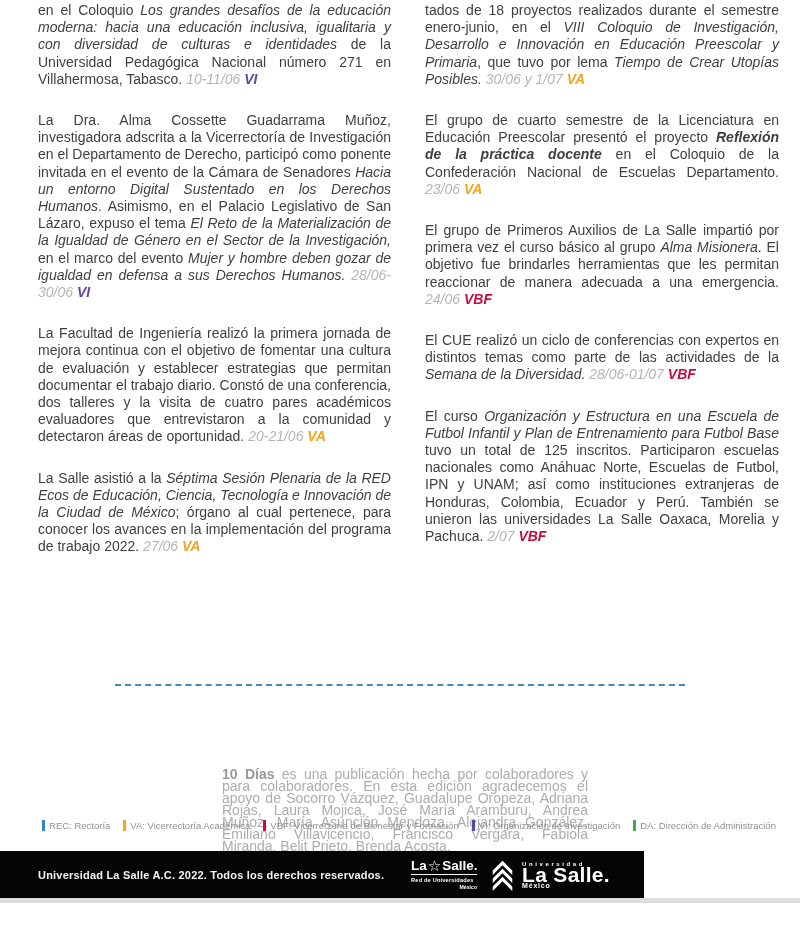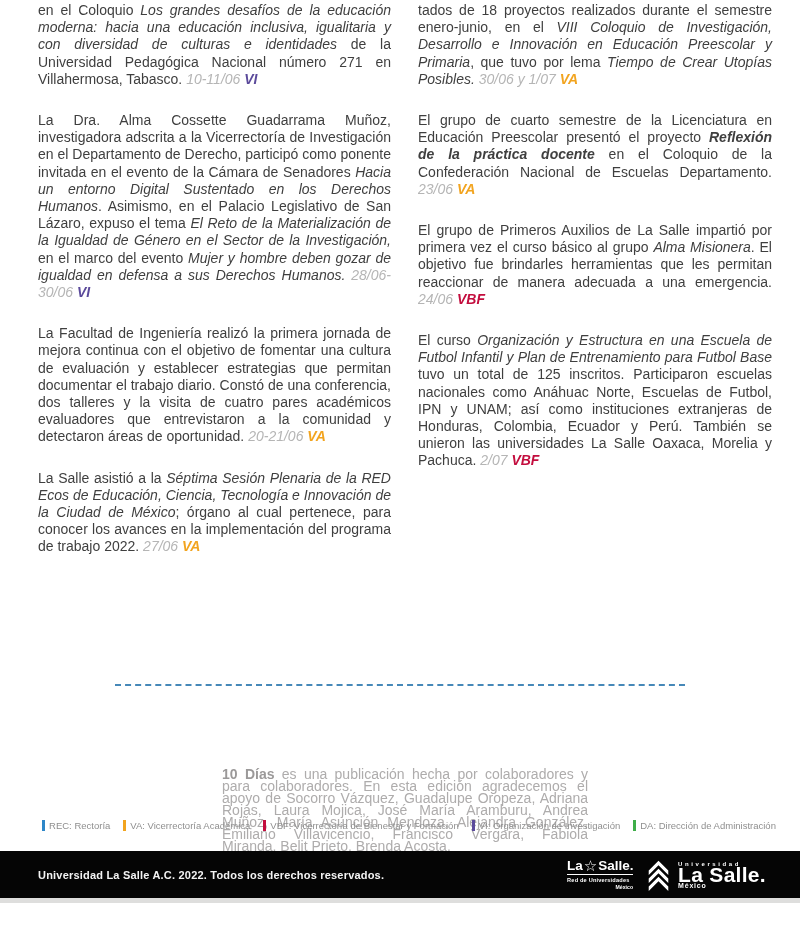--- a/index.html
+++ b/index.html
@@ -4,21 +4,21 @@
 <style>
   html,body { margin:0; padding:0; }
   body {
     width:800px; height:925px; position:relative;
     background:#ffffff;
     font-family:"Liberation Sans", sans-serif;
     overflow:hidden;
   }
   .columns {
     position:absolute; top:2px; left:38px; width:728px;
-    display:grid; grid-template-columns:353px 354px; column-gap:27px;
+    display:grid; grid-template-columns:353px 354px; column-gap:34px;
   }
   .para {
     margin:0 0 24px 0;
     font-size:14px; line-height:17.2px;
     color:#3f3f3f; text-align:justify;
   }
   .it { font-style:italic; }
   .bi { font-style:italic; font-weight:bold; }
   .date { font-style:italic; color:#b5b5b5; }
   .tag { font-style:italic; font-weight:bold; }
@@ -36,21 +36,21 @@
 
   .legend {
     position:absolute; top:820px; left:0; width:800px;
     display:flex; justify-content:center; align-items:center; gap:13px;
     font-size:9.5px; color:#8f8f8f;padding-left:9px;
   }
   .legend-item { display:flex; align-items:center; gap:4px; white-space:nowrap; }
   .legend-bar { width:3px; height:11px; display:inline-block; }
 
   .footer-bar {
-    position:absolute; top:851px; left:0; width:800px; height:47px;
+    position:absolute; top:851px; left:0; width:644px; height:47px;
     background:#050505; display:flex; align-items:center;
   }
   .footer-edge {
     position:absolute; top:898px; left:0; width:800px; height:5px;
     background:#dededd;
   }
   .copyright {
     margin-left:38px; color:#f4f4f4; font-size:11px; font-weight:bold;
     letter-spacing:0.2px; flex:0 0 auto;
   }
@@ -79,20 +79,21 @@
   <div class="col" id="col-left">
       <p class="para"><span>en el Coloquio </span><span class="it">Los grandes desafíos de la educación moderna: hacia una educación inclusiva, igualitaria y con diversidad de culturas e identidades</span><span> de la Universidad Pedagógica Nacional número 271 en Villahermosa, Tabasco. </span><span class="date">10-11/06 </span><span class="tag" style="color: rgb(91, 74, 155);">VI</span></p>
       <p class="para"><span>La Dra. Alma Cossette Guadarrama Muñoz, investigadora adscrita a la Vicerrectoría de Investigación en el Departamento de Derecho, participó como ponente invitada en el evento de la Cámara de Senadores </span><span class="it">Hacia un entorno Digital Sustentado en los Derechos Humanos</span><span>. Asimismo, en el Palacio Legislativo de San Lázaro, expuso el tema </span><span class="it">El Reto de la Materialización de la Igualdad de Género en el Sector de la Investigación,</span><span> en el marco del evento </span><span class="it">Mujer y hombre deben gozar de igualdad en defensa a sus Derechos Humanos.</span><span> </span><span class="date">28/06-30/06 </span><span class="tag" style="color: rgb(91, 74, 155);">VI</span></p>
       <p class="para"><span>La Facultad de Ingeniería realizó la primera jornada de mejora continua con el objetivo de fomentar una cultura de evaluación y establecer estrategias que permitan documentar el trabajo diario. Constó de una conferencia, dos talleres y la visita de cuatro pares académicos evaluadores que entrevistaron a la comunidad y detectaron áreas de oportunidad. </span><span class="date">20-21/06 </span><span class="tag" style="color: rgb(242, 164, 31);">VA</span></p>
       <p class="para"><span>La Salle asistió a la </span><span class="it">Séptima Sesión Plenaria de la RED Ecos de Educación, Ciencia, Tecnología e Innovación de la Ciudad de México</span><span>; órgano al cual pertenece, para conocer los avances en la implementación del programa de trabajo 2022. </span><span class="date">27/06 </span><span class="tag" style="color: rgb(242, 164, 31);">VA</span></p>
     </div>
   <div class="col" id="col-right">
       <p class="para"><span>tados de 18 proyectos realizados durante el semestre enero-junio, en el </span><span class="it">VIII Coloquio de Investigación, Desarrollo e Innovación en Educación Preescolar y Primaria</span><span>, que tuvo por lema </span><span class="it">Tiempo de Crear Utopías Posibles.</span><span> </span><span class="date">30/06 y 1/07 </span><span class="tag" style="color: rgb(242, 164, 31);">VA</span></p>
       <p class="para"><span>El grupo de cuarto semestre de la Licenciatura en Educación Preescolar presentó el proyecto </span><span class="bi">Reflexión de la práctica docente</span><span> en el Coloquio de la Confederación Nacional de Escuelas Departamento. </span><span class="date">23/06 </span><span class="tag" style="color: rgb(242, 164, 31);">VA</span></p>
       <p class="para"><span>El grupo de Primeros Auxilios de La Salle impartió por primera vez el curso básico al grupo </span><span class="it">Alma Misionera</span><span>. El objetivo fue brindarles herramientas que les permitan reaccionar de manera adecuada a una emergencia. </span><span class="date">24/06 </span><span class="tag" style="color: rgb(195, 13, 62);">VBF</span></p>
+      <p class="para"><span>El CUE realizó un ciclo de conferencias con expertos en distintos temas como parte de las actividades de la </span><span class="it">Semana de la Diversidad.</span><span> </span><span class="date">28/06-01/07 </span><span class="tag" style="color: rgb(195, 13, 62);">VBF</span></p>
       <p class="para"><span>El curso </span><span class="it">Organización y Estructura en una Escuela de Futbol Infantil y Plan de Entrenamiento para Futbol Base</span><span> tuvo un total de 125 inscritos. Participaron escuelas nacionales como Anáhuac Norte, Escuelas de Futbol, IPN y UNAM; así como instituciones extranjeras de Honduras, Colombia, Ecuador y Perú. También se unieron las universidades La Salle Oaxaca, Morelia y Pachuca. </span><span class="date">2/07 </span><span class="tag" style="color: rgb(195, 13, 62);">VBF</span></p>
     </div>
 </div>
 
 <div class="divider"></div>
 
 <p class="credits"><b>10 Días</b><span> es una publicación hecha por colaboradores y para colaboradores. En esta edición agradecemos el apoyo de Socorro Vázquez, Guadalupe Oropeza, Adriana Rojas, Laura Mojica, José María Aramburu, Andrea Muñoz, María Asunción Mendoza, Alejandra González, Emiliano Villavicencio, Francisco Vergara, Fabiola Miranda, Belit Prieto, Brenda Acosta.</span></p>
 
 <div class="legend" id="legend">
     <span class="legend-item">

